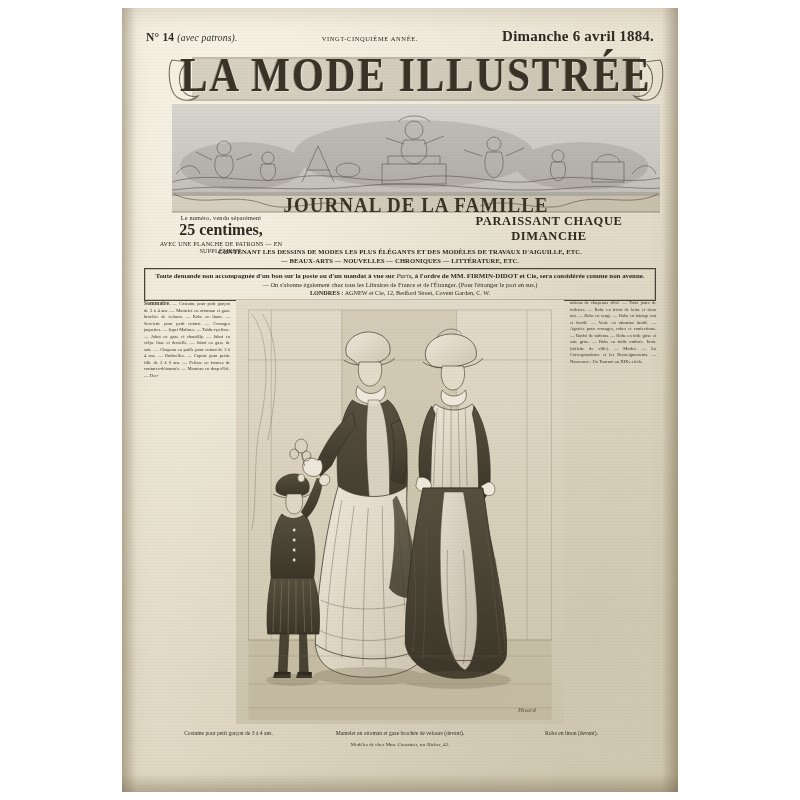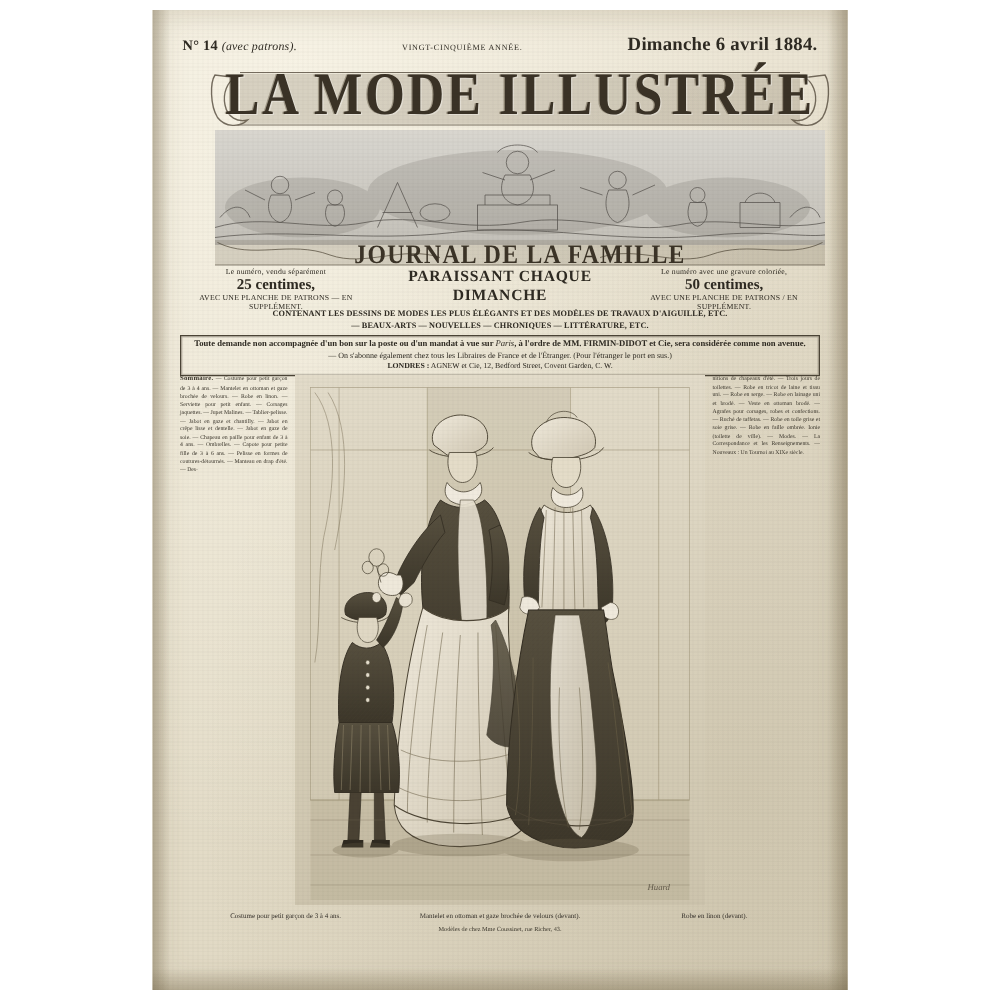--- a/index.html
+++ b/index.html
@@ -119,21 +119,21 @@
   .sub-row {
     position: absolute;
     left: 24px; right: 24px; top: 206px;
     height: 40px;
     display: flex;
     align-items: flex-start;
     justify-content: space-between;
   }
   .sub-col { width: 150px; text-align: center; line-height: 1.15; }
   .sub-col .small { font-size: 6.2px; letter-spacing: .2px; }
-  .sub-col .price { font-size: 12px; font-weight: bold; }
+  .sub-col .price { font-size: 16px; font-weight: bold; }
   .sub-mid {
     width: 210px;
     text-align: center;
   }
   .sub-mid .par {
     font-size: 12.5px; font-weight: bold; letter-spacing: .6px;
   }
   .contains {
     position: absolute;
     left: 24px; right: 24px; top: 240px;
@@ -313,25 +313,20 @@
     </div>
 
     <div class="sub-row">
       <div class="sub-col">
         <div class="small">Le numéro, vendu séparément</div>
         <div class="price">25 centimes,</div>
         <div class="small">AVEC UNE PLANCHE DE PATRONS — EN SUPPLÉMENT.</div>
       </div>
       <div class="sub-mid">
         <div class="par">PARAISSANT CHAQUE DIMANCHE</div>
-      </div>
-      <div class="sub-col">
-        <div class="small">Le numéro avec une gravure coloriée,</div>
-        <div class="price">50 centimes,</div>
-        <div class="small">AVEC UNE PLANCHE DE PATRONS / EN SUPPLÉMENT.</div>
       </div>
     </div>
 
     <div class="contains">CONTENANT LES DESSINS DE MODES LES PLUS ÉLÉGANTS ET DES MODÈLES DE TRAVAUX D'AIGUILLE, ETC.</div>
     <div class="cats">— BEAUX-ARTS — NOUVELLES — CHRONIQUES — LITTÉRATURE, ETC.</div>
 
     <div class="notice">
       <div class="l1">
         <span>Toute demande non accompagnée d'un bon sur la poste ou d'un mandat à vue sur </span><span class="ital">Paris</span><span>, à l'ordre de MM. FIRMIN-DIDOT et Cie, sera considérée comme non avenue.</span>
       </div>

